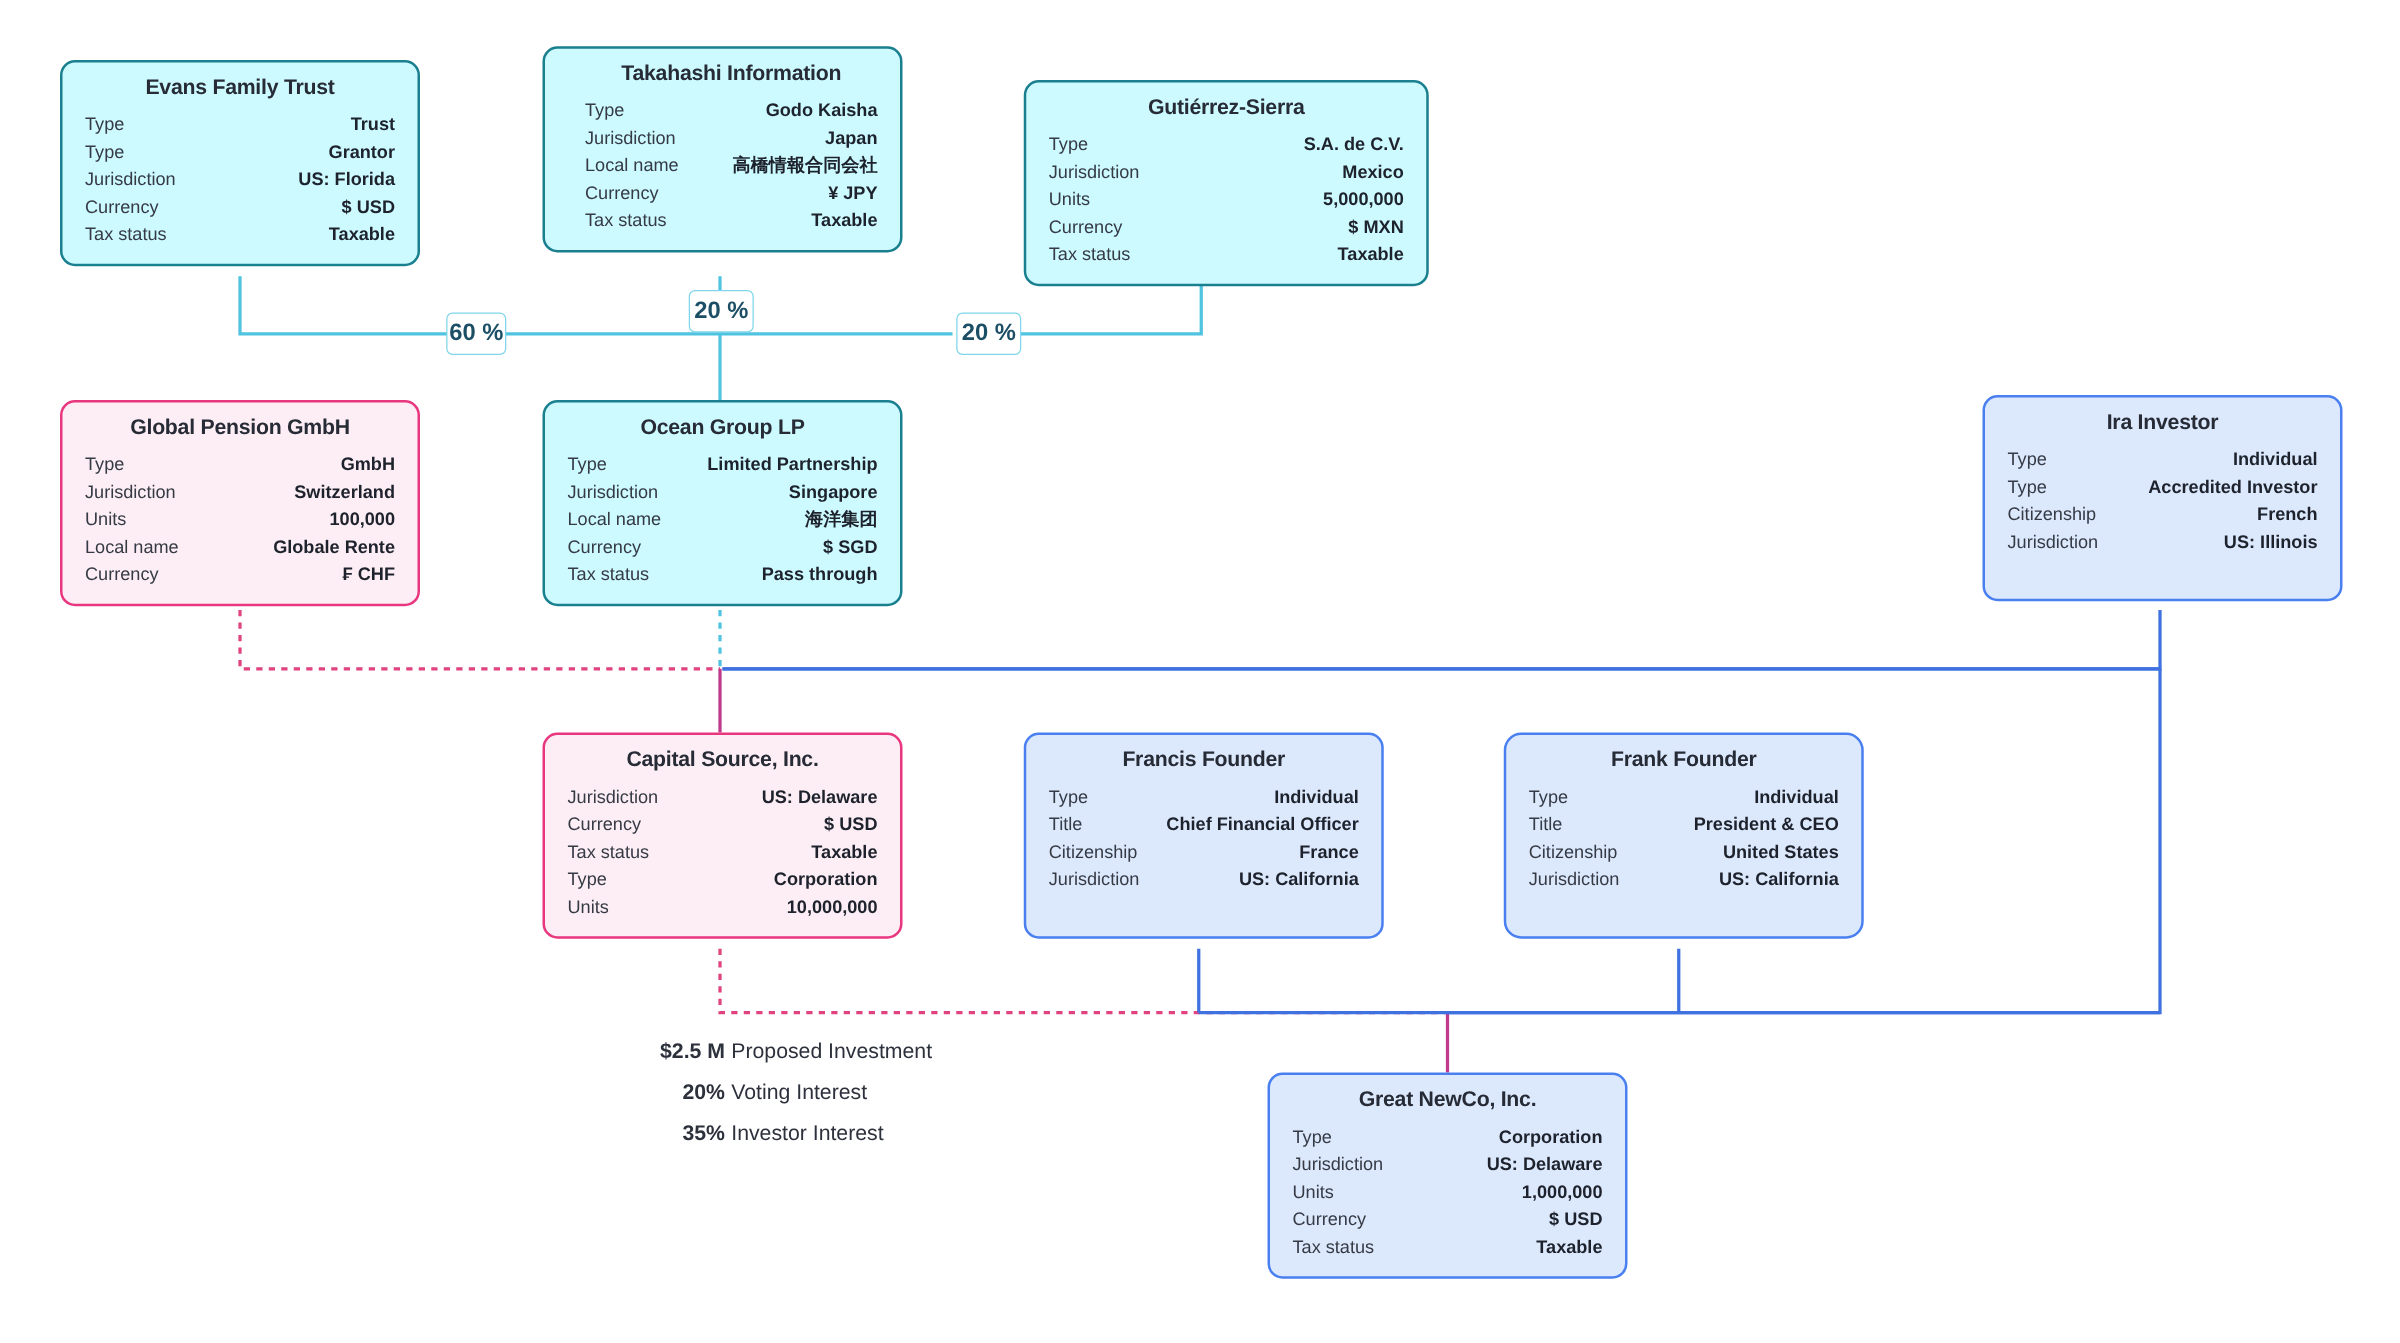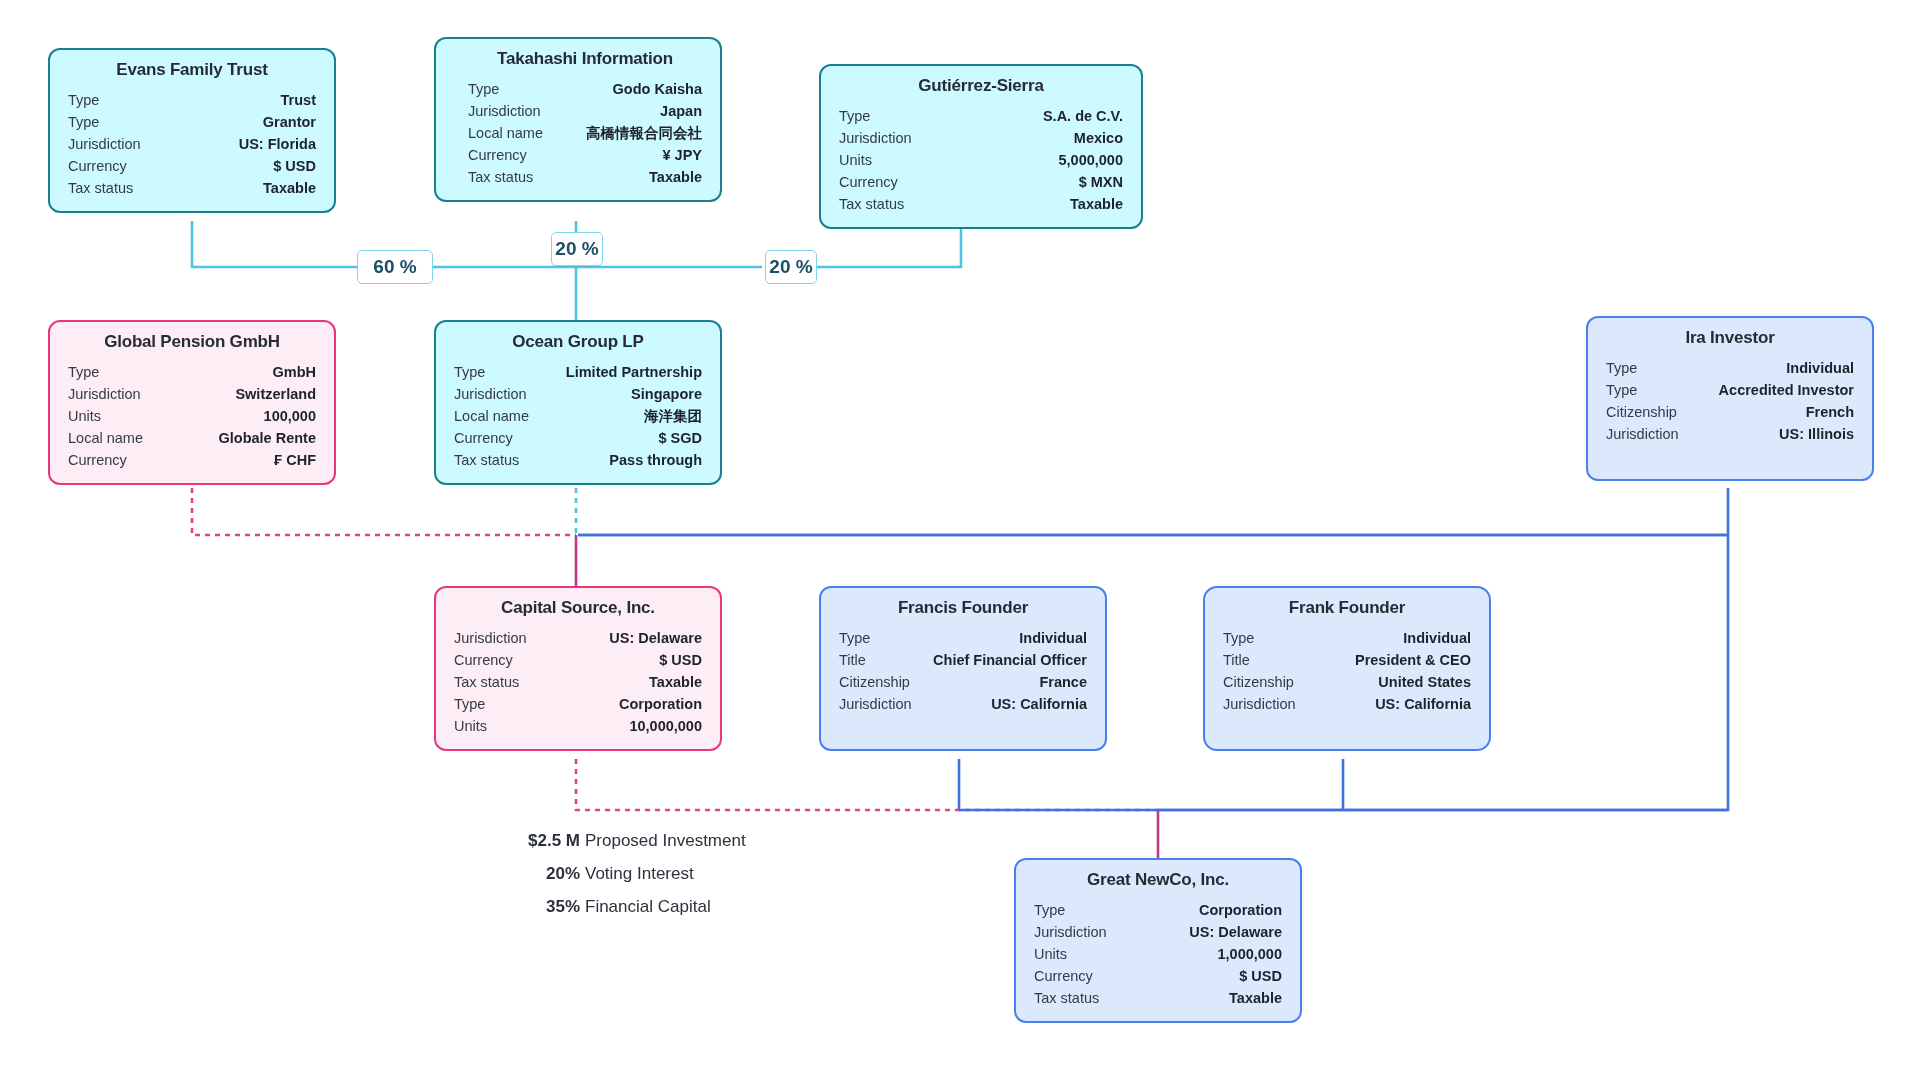--- a/index.html
+++ b/index.html
@@ -222,21 +222,21 @@
         <span class="k">Currency</span>
         <span class="v">$ MXN</span>
       </div>
       <div class="row">
         <span class="k">Tax status</span>
         <span class="v">Taxable</span>
       </div>
     </div>
   </div>
 
-  <div class="pct" style="left:357px; top:250px; width:76px; height:34px;">60 %</div>
+  <div class="pct" style="left:357px; top:250px; width:48px; height:34px;">60 %</div>
 
   <div class="pct" style="left:551px; top:232px; width:52px; height:34px;">20 %</div>
 
   <div class="pct" style="left:765px; top:250px; width:52px; height:34px;">20  %</div>
 
   <div class="card pink" style="left:48px; top:320px; width:288px;">
     <div class="card-title">Global Pension GmbH</div>
     <div class="rows">
       <div class="row">
         <span class="k">Type</span>
@@ -421,17 +421,17 @@
     <div class="deal-row">
       <span class="deal-num">$2.5 M</span>
       <span class="deal-txt">Proposed Investment</span>
     </div>
     <div class="deal-row">
       <span class="deal-num">20%</span>
       <span class="deal-txt">Voting Interest</span>
     </div>
     <div class="deal-row">
       <span class="deal-num">35%</span>
-      <span class="deal-txt">Financial Capital</span>
+      <span class="deal-txt">Investor Interest</span>
     </div>
   </div>
 
 </div>
 
 </body></html>

